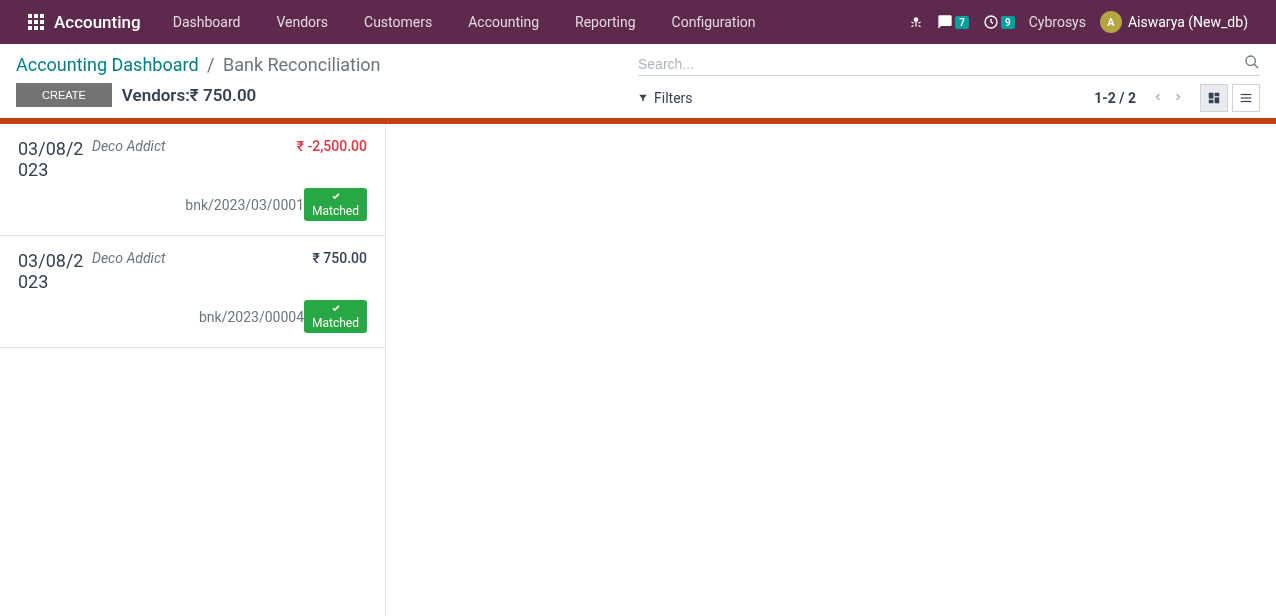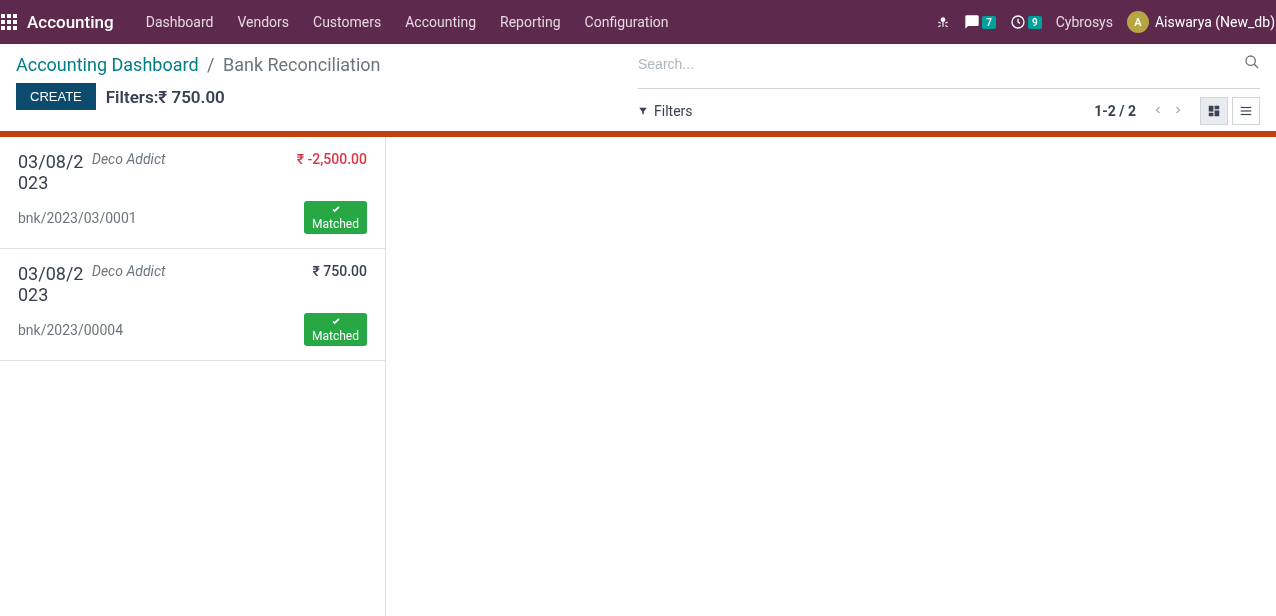--- a/index.html
+++ b/index.html
@@ -1,40 +1,40 @@
 <!DOCTYPE html>
 <html><head>
   <meta charset="utf-8">
   <style>
     * { margin: 0; padding: 0; box-sizing: border-box; }
     body { font-family: -apple-system, BlinkMacSystemFont, "Segoe UI", Roboto, sans-serif; font-size: 14px; color: #374151; background: #fff; }
     
-    .navbar { background: #5d2a4e; height: 44px; display: flex; align-items: center; padding: 0 1px; color: #fff; }
+    .navbar { background: #5d2a4e; height: 44px; display: flex; align-items: center; padding: 0 28px; color: #fff; }
     .nav-apps { display: flex; align-items: center; justify-content: center; margin-right: 10px; cursor: pointer; }
     .nav-brand { font-size: 17px; font-weight: 500; margin-right: 20px; }
-    .nav-items { display: flex; gap: 0; }
+    .nav-items { display: flex; gap: 12px; }
     .nav-item { padding: 0 12px; font-size: 14px; color: #e5d8e1; cursor: pointer; line-height: 44px; }
     .nav-right { margin-left: auto; display: flex; align-items: center; gap: 14px; }
     .nav-icon { position: relative; cursor: pointer; display: flex; align-items: center; }
     .badge { background: #00a09d; color: #fff; font-size: 10px; font-weight: 600; padding: 1px 4px; border-radius: 2px; margin-left: 2px; }
     .nav-company { font-size: 14px; color: #e5d8e1; cursor: pointer; }
     .nav-user { display: flex; align-items: center; gap: 6px; cursor: pointer; }
     .avatar { width: 22px; height: 22px; border-radius: 50%; background: #b5a642; color: #fff; display: flex; align-items: center; justify-content: center; font-size: 11px; font-weight: 600; }
     
     .control-panel { display: flex; padding: 10px 16px 6px; border-bottom: 6px solid #c2410c; }
     .cp-left { flex: 0 0 50%; }
     .cp-right { flex: 0 0 50%; display: flex; flex-direction: column; }
     .breadcrumb { font-size: 18px; color: #6c757d; margin-bottom: 8px; }
     .breadcrumb-link { color: #017e84; cursor: pointer; }
     .breadcrumb-sep { margin: 0 4px; }
     .cp-left-bottom { display: flex; align-items: center; gap: 10px; }
-    .btn-create { background: #0c4a6e; color: #fff; border: none; padding: 6px 14px; font-size: 13px; font-weight: 500; cursor: pointer; text-transform: uppercase; }
+    .btn-create { background: #737373; color: #fff; border: none; padding: 6px 26px; font-size: 11px; font-weight: 500; cursor: pointer; text-transform: uppercase; }
     .balance { font-size: 17px; font-weight: 600; color: #374151; }
     
-    .search-wrap { display: flex; align-items: center; border-bottom: 1px solid #ced4da; padding-bottom: 15px; margin-bottom: 8px; }
+    .search-wrap { display: flex; align-items: center; border-bottom: 1px solid #ced4da; padding-bottom: 2px; margin-bottom: 8px; }
     .search-input { flex: 1; border: none; outline: none; font-size: 14px; color: #6c757d; background: transparent; }
     .search-input::placeholder { color: #adb5bd; }
     .search-icon { cursor: pointer; color: #6c757d; }
     
     .cp-right-bottom { display: flex; align-items: center; justify-content: space-between; }
     .filters-btn { display: flex; align-items: center; gap: 6px; color: #374151; cursor: pointer; font-size: 14px; }
     .pager-wrap { display: flex; align-items: center; gap: 14px; }
     .pager { color: #374151; font-size: 14px; font-weight: bold; }
     .pager-nav { display: flex; gap: 4px; }
     .pager-btn { cursor: pointer; color: #adb5bd; padding: 2px; }
@@ -43,21 +43,21 @@
     .view-btn.active { background: #e9ecef; }
     
     .content { display: flex; }
     .list-panel { width: 386px; border-right: 1px solid #dee2e6; min-height: 500px; }
     .list-item { padding: 14px 18px; border-bottom: 1px solid #dee2e6; cursor: pointer; }
     .li-row1 { display: flex; align-items: flex-start; margin-bottom: 6px; }
     .li-date { width: 74px; color: #374151; font-size: 18px; word-break: break-all; }
     .li-partner { font-style: italic; color: #6c757d; font-size: 14px; flex: 1; }
     .li-amount { font-size: 14px; font-weight: 500; }
     .li-amount.neg { color: #dc3545; }
-    .li-row2 { display: flex; justify-content: space-between; align-items: center; margin-top: 8px; }
+    .li-row2 { display: flex; justify-content: flex-end; align-items: center; margin-top: 8px; }
     .li-ref { color: #6c757d; font-size: 14px; }
     .li-badge { background: #28a745; color: #fff; padding: 3px 8px; font-size: 12px; border-radius: 3px; display: flex; align-items: center; gap: 3px; flex-direction: column; }
   </style>
 </head>
 <body>
 
 <div class="navbar">
   <div class="nav-apps">
     <svg width="16" height="16" viewBox="0 0 16 16" fill="white">
         <rect x="0" y="0" width="4" height="4"></rect>
@@ -111,21 +111,21 @@
 <div class="control-panel">
   <div class="cp-left">
     <div class="breadcrumb">
       <span class="breadcrumb-link">Accounting Dashboard</span>
       <span class="breadcrumb-sep">/</span>
       <span>Bank Reconciliation</span>
     </div>
     <div class="cp-left-bottom">
       <button class="btn-create">CREATE</button>
       <div class="balance">
-        <span>Filters:</span><span>₹ 750.00</span>
+        <span>Vendors:</span><span>₹ 750.00</span>
       </div>
     </div>
   </div>
   <div class="cp-right">
     <div class="search-wrap">
       <input class="search-input" placeholder="Search..." style="">
       <span class="search-icon">
         <svg width="16" height="16" viewBox="0 0 24 24" fill="none" stroke="currentColor" stroke-width="2">
             <circle cx="10" cy="10" r="7"></circle>
             <path d="M21 21l-6-6"></path>

